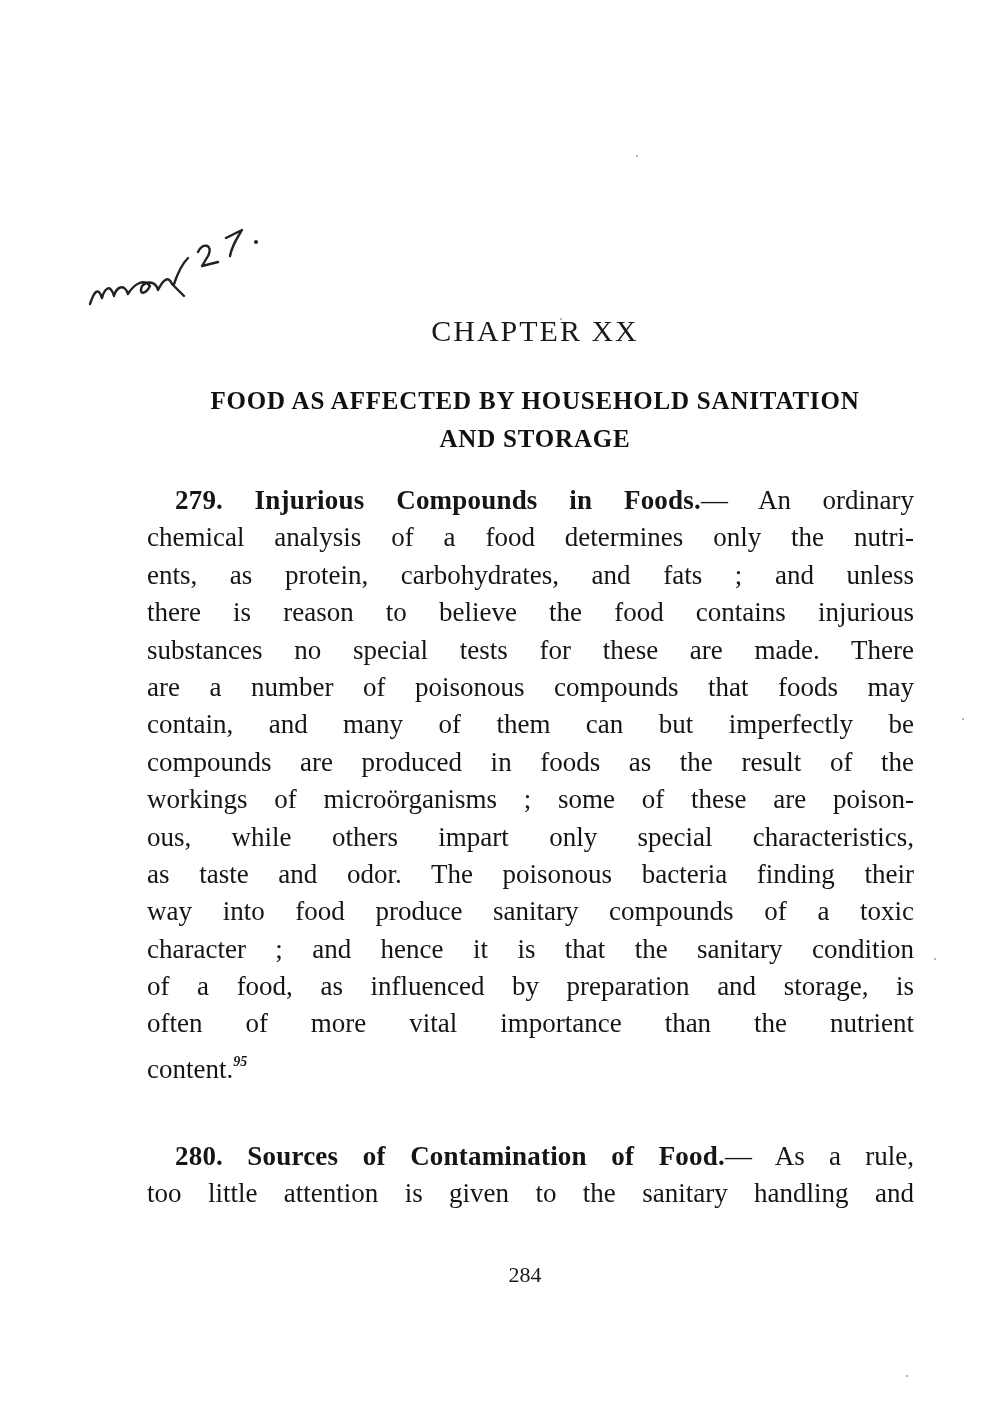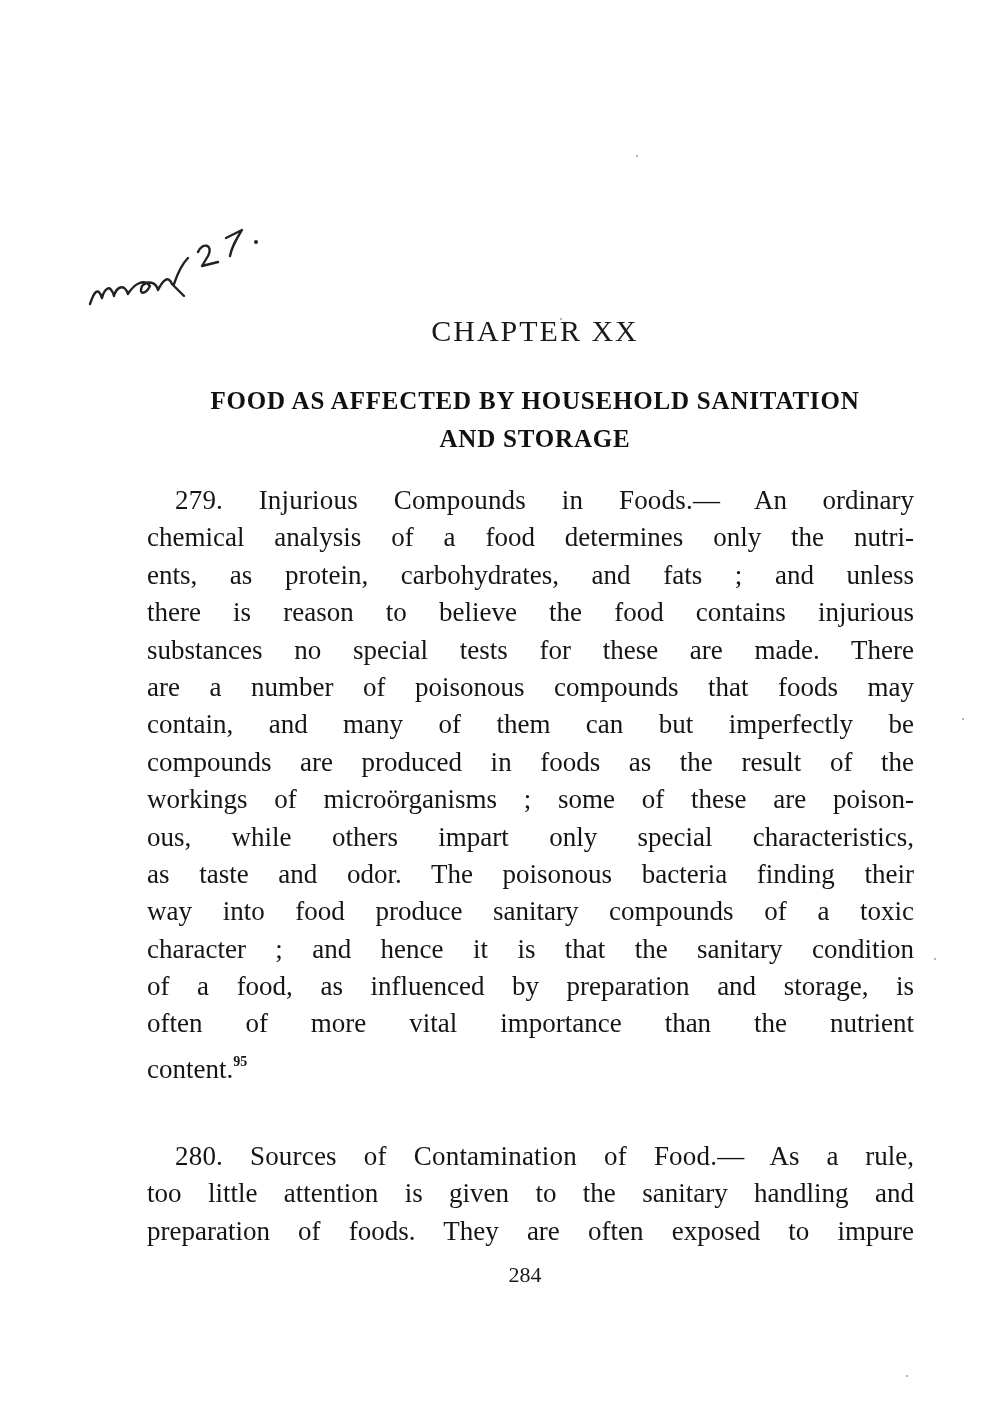--- a/index.html
+++ b/index.html
@@ -66,27 +66,28 @@
     .line {
       display: block;
       text-align: justify;
       text-align-last: justify;
       white-space: nowrap;
       height: 37.4px;
     }
     .line.last { text-align-last: left; }
     .line.indent { padding-left: 28px; }
     .bold-run {
-      font-weight: normal;
+      font-weight: bold;
       letter-spacing: 0.2px;
     }
     .sup {
       font-size: 14px;
       vertical-align: 12px;
       font-weight: bold;
+      font-style: italic;
     }
     .page-number {
       position: absolute;
       left: 0;
       top: 1262px;
       width: 1050px;
       text-align: center;
       font-size: 22px;
       color: #1a1a1a;
     }
@@ -133,21 +134,20 @@
     <span class="line">way into food produce sanitary compounds of a toxic</span>
     <span class="line">character ; and hence it is that the sanitary condition</span>
     <span class="line">of a food, as influenced by preparation and storage, is</span>
     <span class="line">often of more vital importance than the nutrient</span>
     <span class="line last"><span>content.</span><span class="sup">95</span></span>
   </div>
 
   <div class="text-block section-280">
     <span class="line indent"><span class="bold-run">280.</span> <span class="bold-run">Sources of Contamination of Food.</span><span>— As a rule,</span></span>
     <span class="line">too little attention is given to the sanitary handling and</span>
-    <span class="line">preparation of foods. They are often exposed to impure</span>
   </div>
 
   <div class="page-number">284</div>
 
   <div class="speck" style="left:636px; top:155px;"></div>
   <div class="speck" style="left:962px; top:718px;"></div>
   <div class="speck" style="left:934px; top:958px;"></div>
   <div class="speck" style="left:906px; top:1375px;"></div>
   <div class="speck" style="left:560px; top:318px;"></div>
 </div>

